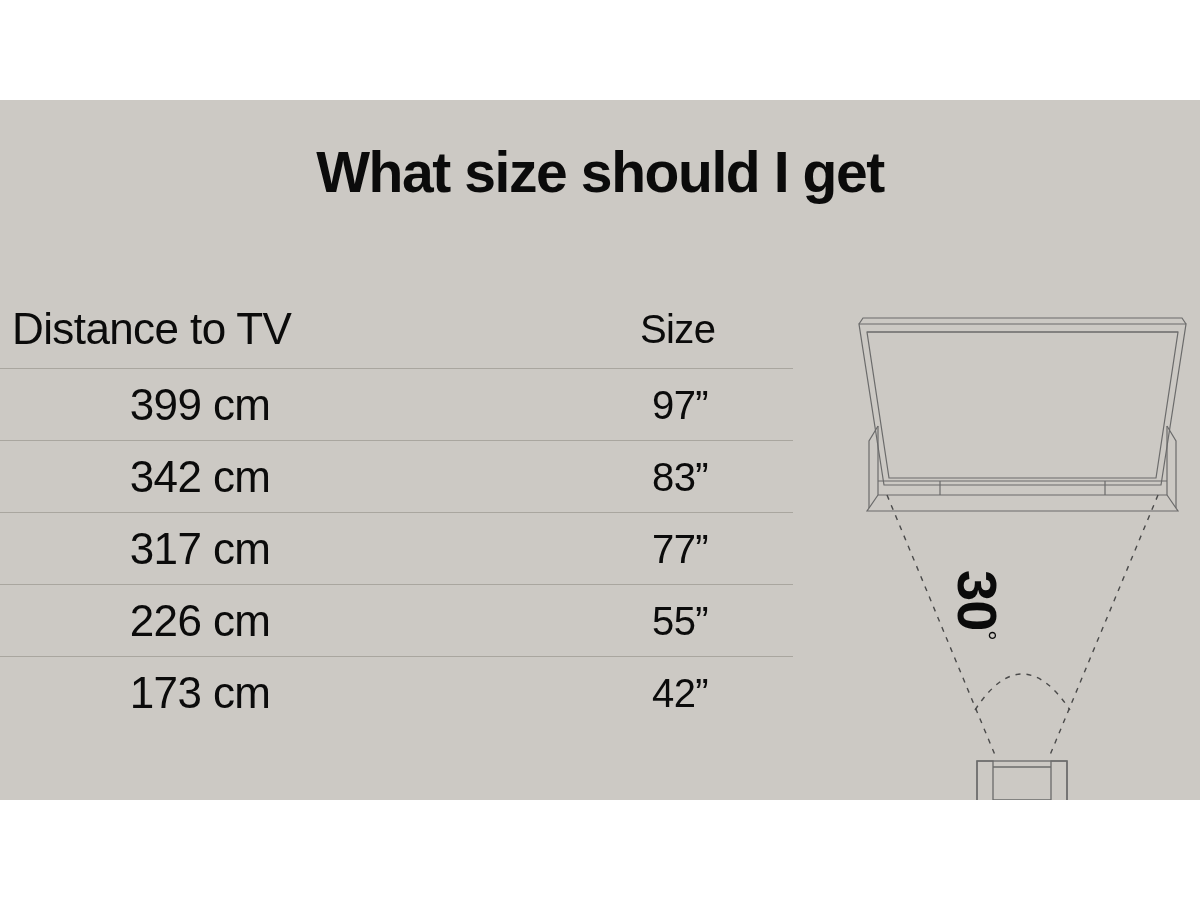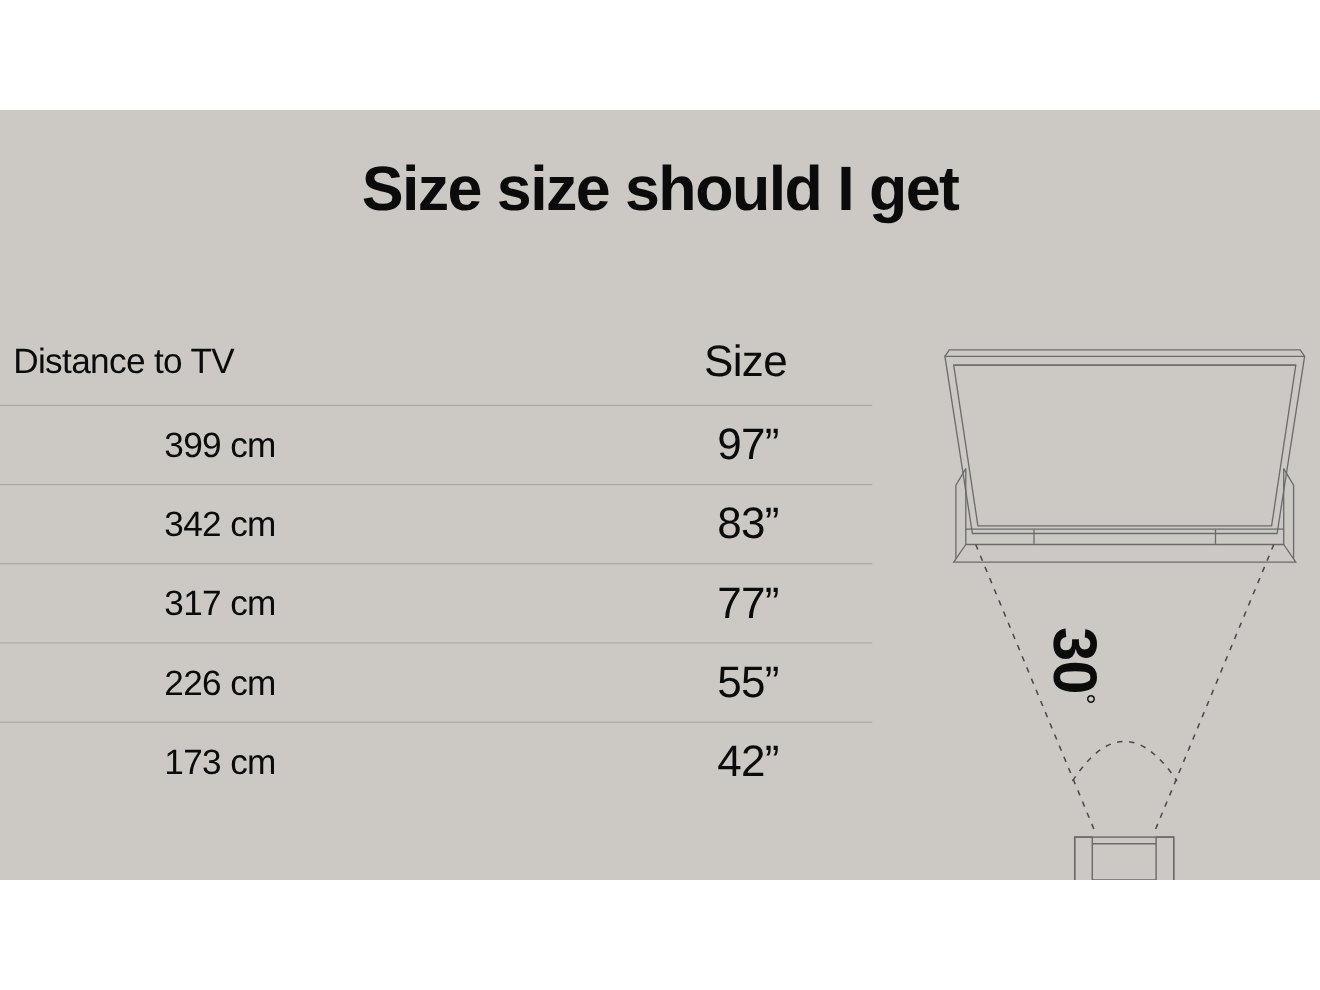--- a/index.html
+++ b/index.html
@@ -68,21 +68,21 @@
     border-top: 1.4px solid #a9a69f;
   }
   .row.head-row {
     height: 78px;
   }
 
   .cell-distance {
     position: absolute;
     top: 50%;
     transform: translateY(-50%);
-    font-size: 32px;
+    font-size: 44px;
     font-weight: 400;
     color: #0b0b0b;
     letter-spacing: -0.6px;
     white-space: nowrap;
   }
   .head-row .cell-distance {
     left: 12px;
     text-align: left;
   }
   .body-row .cell-distance {
@@ -143,21 +143,21 @@
   }
 </style>
 </head>
 <body>
 
 <div id="page">
 
   <div id="banner">
 
     <h1 id="title">
-      <span class="line">Size size should I get</span>
+      <span class="line">What size should I get</span>
     </h1>
 
     <div id="table">
 
       <div class="row head-row">
         <div class="cell-distance">Distance to TV</div>
         <div class="cell-size">Size</div>
       </div>
 
       <div class="row body-row">

